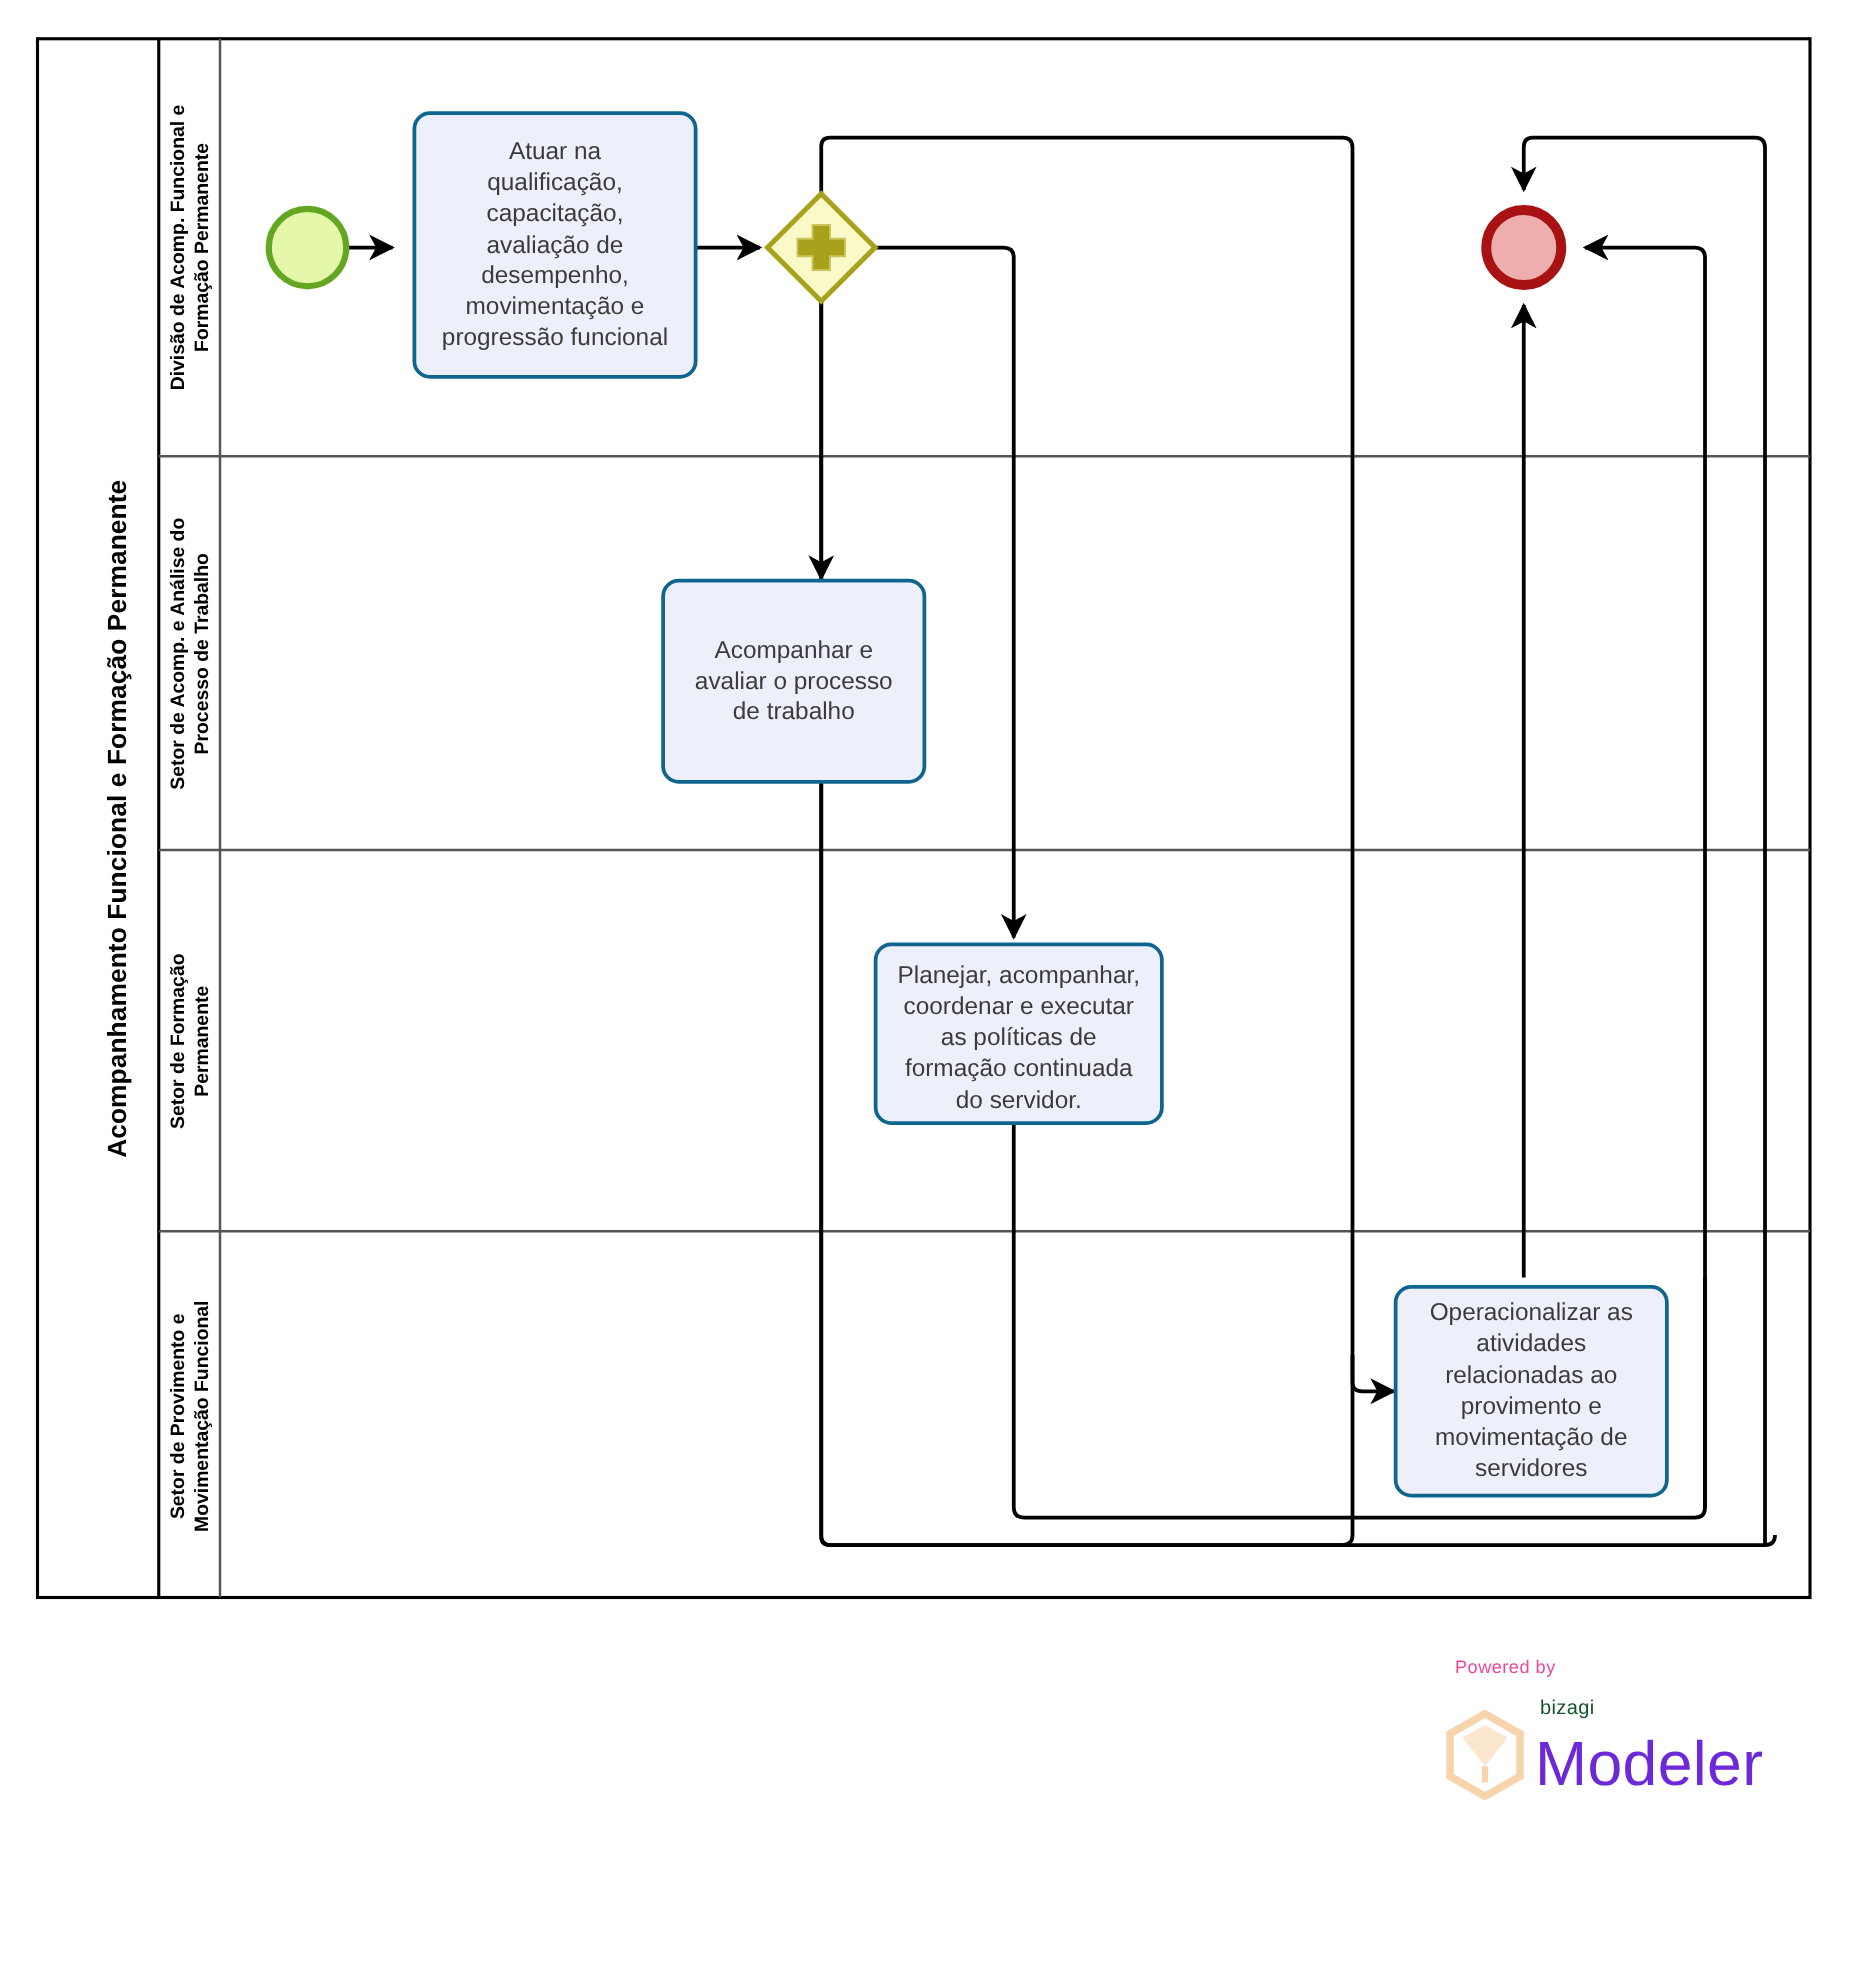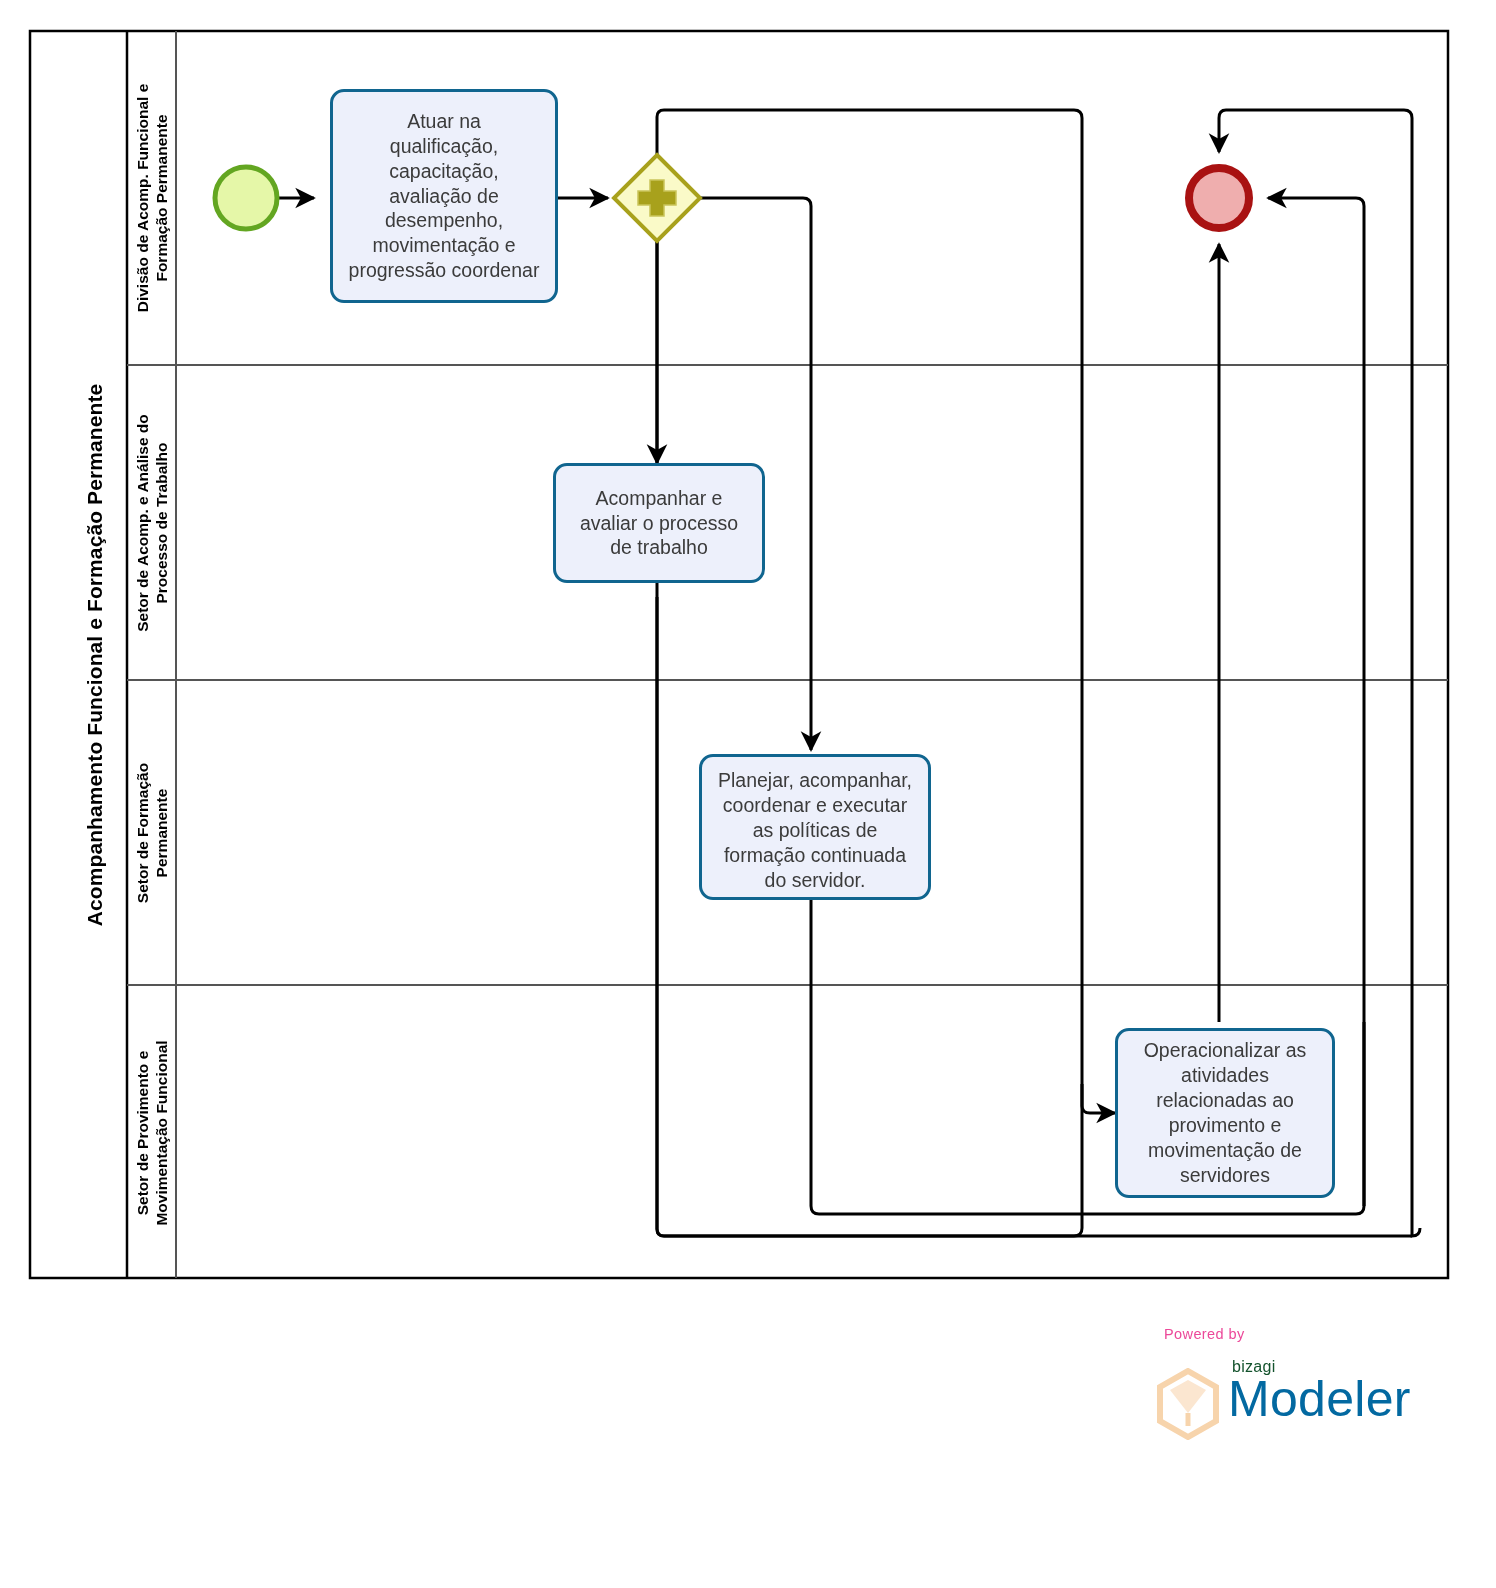--- a/index.html
+++ b/index.html
@@ -84,23 +84,23 @@
     position: absolute;
     left: 106px;
     top: 32px;
     font-size: 16px;
     color: #14532d;
     letter-spacing: .3px;
   }
   .wm-modeler {
     position: absolute;
     left: 102px;
-    top: 44px;
+    top: 56px;
     font-size: 50px;
-    color: #0369a1;
+    color: #6d28d9;
     letter-spacing: .3px;
   }
   .wm-hex {
     position: absolute;
     left: 30px;
     top: 42px;
     width: 64px;
     height: 72px;
   }
 </style>
@@ -184,24 +184,24 @@
 Movimentação Funcional</span>
   </div>
 
   <div class="task" style="left:330px; top:89px; width:228px; height:214px;">
     <span>Atuar na
 qualificação,
 capacitação,
 avaliação de
 desempenho,
 movimentação e
-progressão coordenar</span>
-  </div>
-
-  <div class="task" style="left:553px; top:463px; width:212px; height:120px;">
+progressão funcional</span>
+  </div>
+
+  <div class="task" style="left:529px; top:463px; width:212px; height:164px;">
     <span>Acompanhar e
 avaliar o processo
 de trabalho</span>
   </div>
 
   <div class="task" style="left:699px; top:754px; width:232px; height:146px;align-items:flex-end;">
     <span>Planejar, acompanhar,
 coordenar e executar
 as políticas de
 formação continuada

